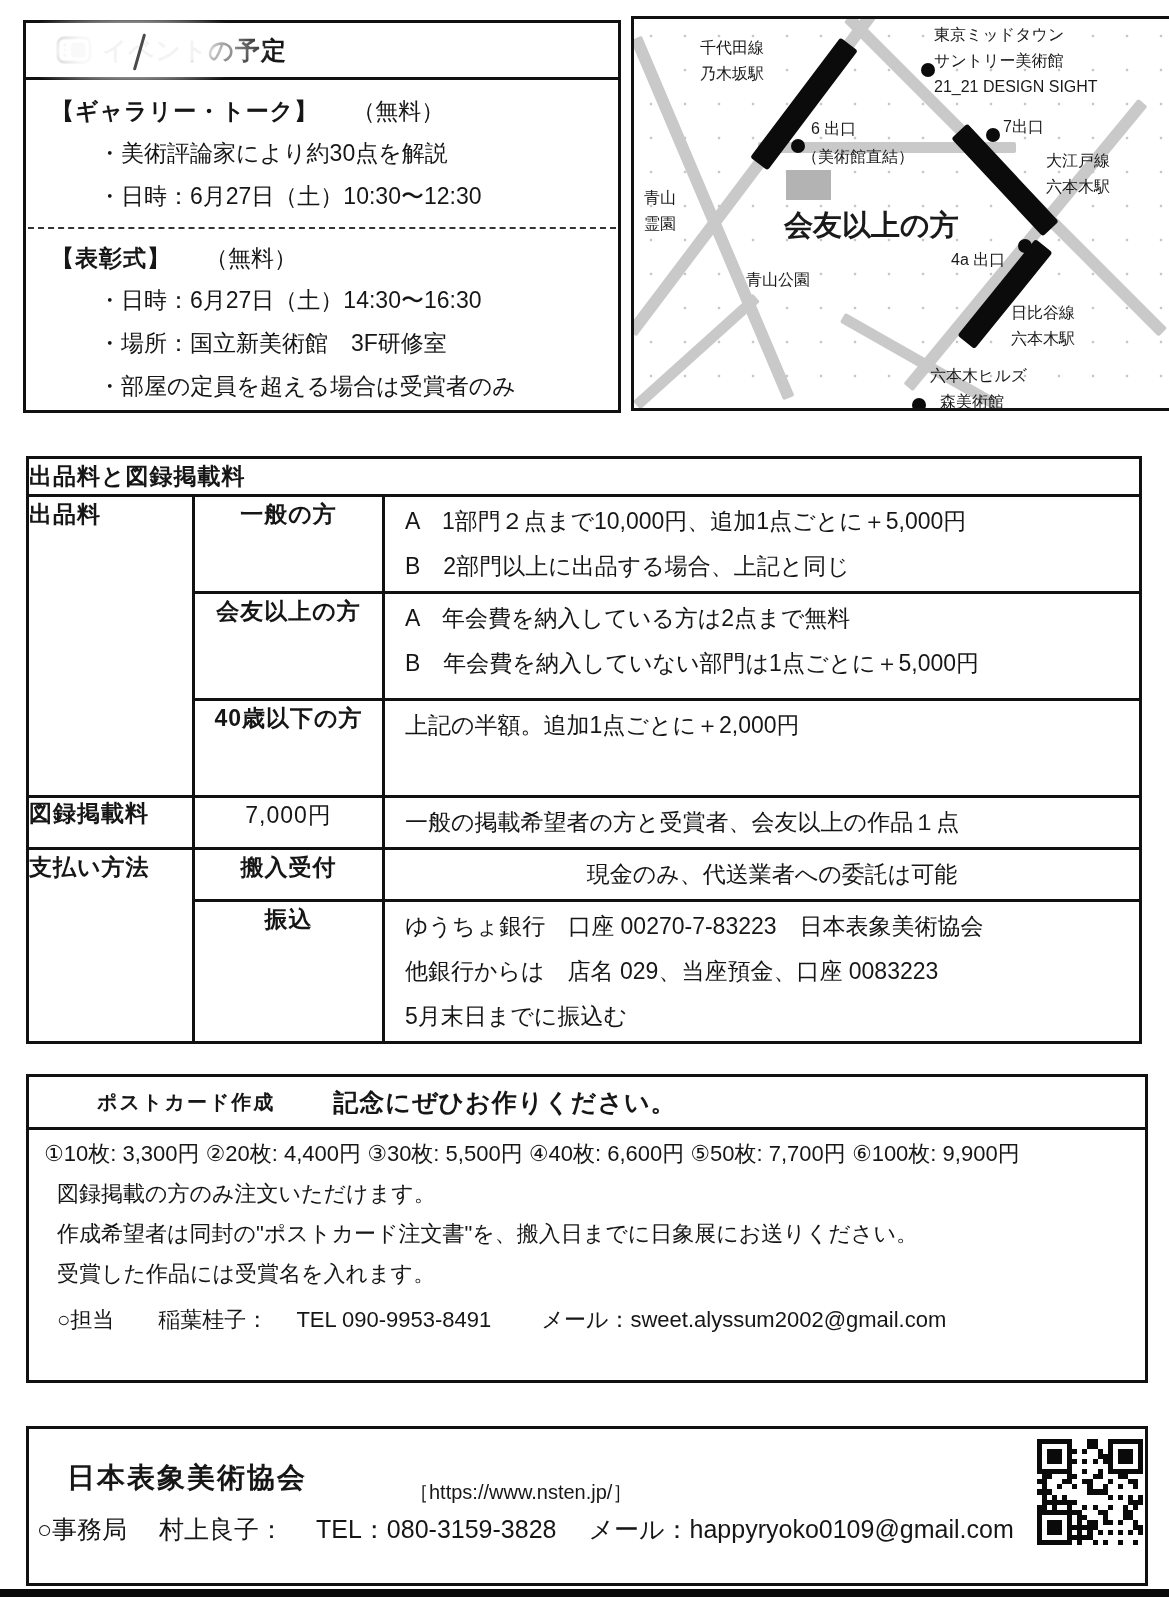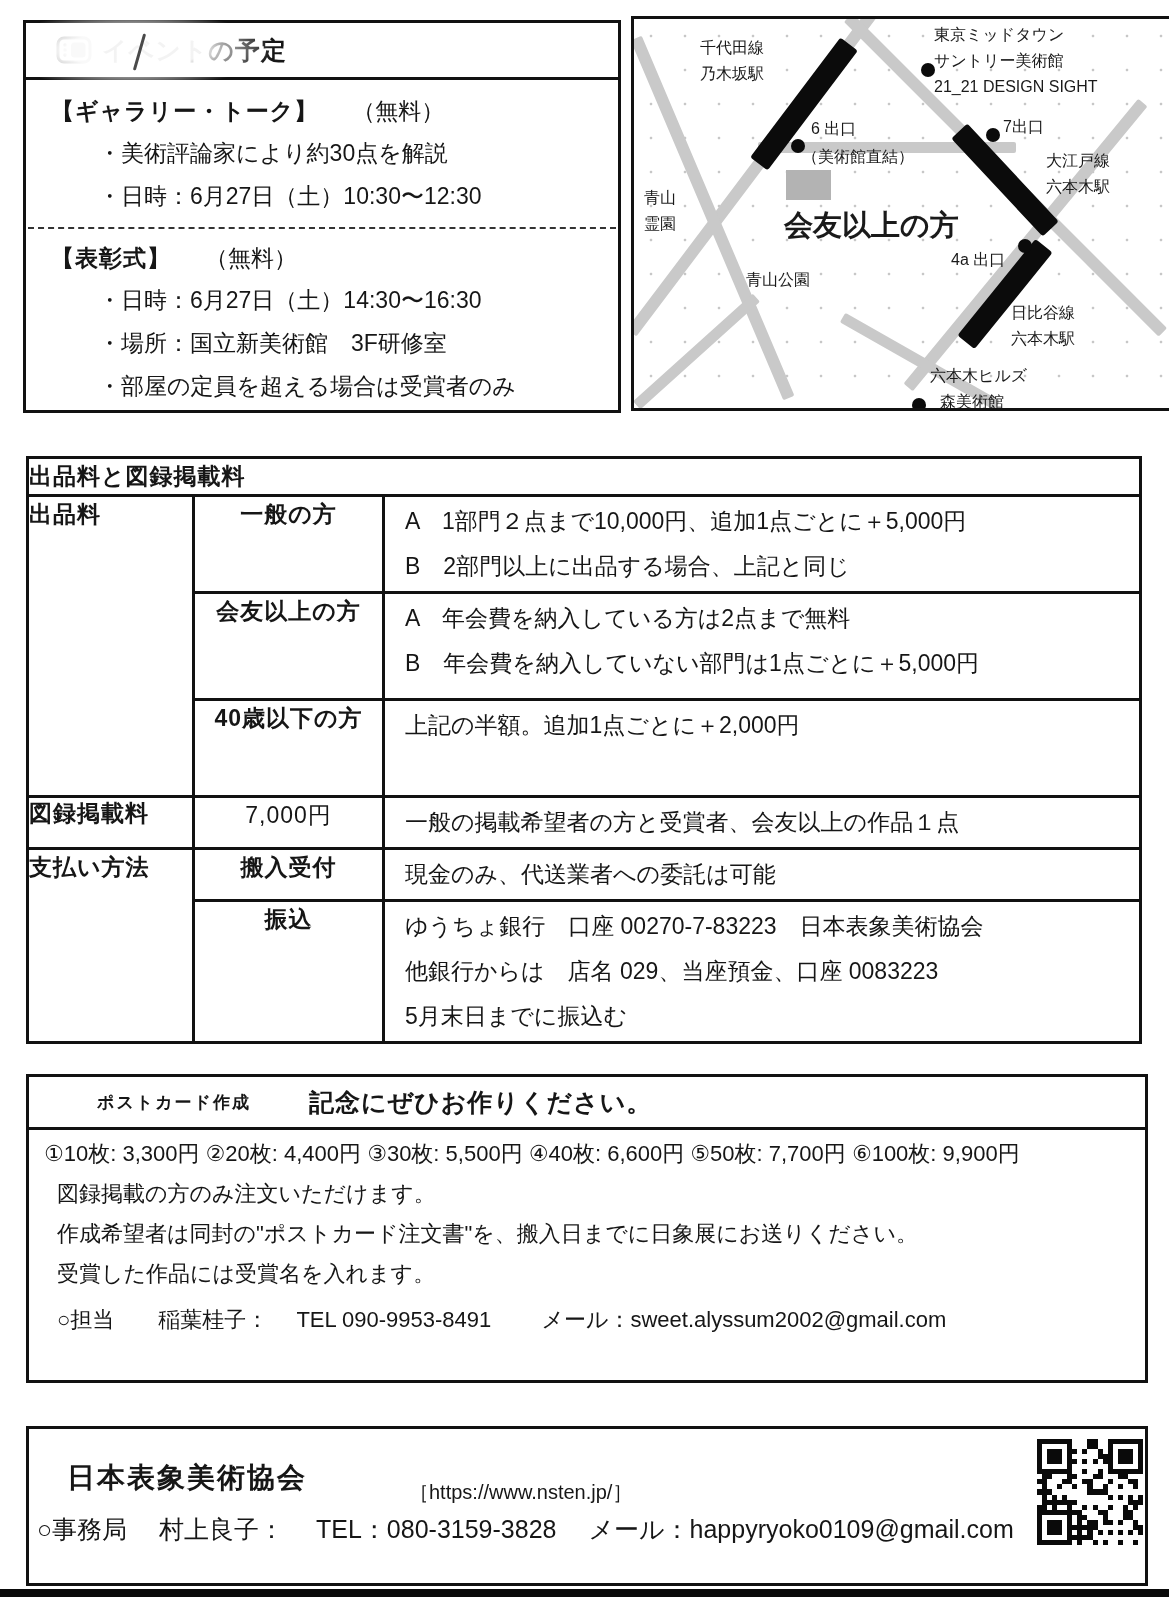--- a/index.html
+++ b/index.html
@@ -34,21 +34,21 @@
   #fees-table td{padding:2px 0 2px 0;vertical-align:top;font-size:23px;}
   td.cap{border-bottom:4px solid #111;font-weight:bold;font-size:25px;padding:10px 0 10px 70px;letter-spacing:1px;}
   td.lab{font-weight:bold;padding:12px 2px 2px 5px;letter-spacing:1px;}
   td.sub{font-weight:bold;text-align:center;padding-top:12px;letter-spacing:1px;}
   td.sub.normal{font-weight:normal;}
   td.vmid{vertical-align:middle;padding-top:0;}
   .cellline{padding-left:20px;height:45px;line-height:45px;white-space:nowrap;}
   
   #postcard-box{left:26px;top:1074px;width:1116px;height:303px;border:3px solid #111;background:#fff;}
   .pc-header{height:50px;border-bottom:3px solid #111;display:flex;align-items:center;}
-  .pc-title{font-size:17px;font-weight:bold;margin-left:68px;letter-spacing:2px;}
+  .pc-title{font-size:20px;font-weight:bold;margin-left:68px;letter-spacing:2px;}
   .pc-sub{font-size:25px;font-weight:bold;margin-left:58px;letter-spacing:1px;}
   .pc-line{font-size:22px;height:40px;line-height:40px;padding-left:28px;white-space:nowrap;}
   .pc-line.first{padding-left:15px;margin-top:4px;}
   .pc-line.contact{margin-top:6px;}
   
   #footer-box{left:26px;top:1426px;width:1116px;height:154px;border:3px solid #111;background:#fff;}
   .ft-org{position:absolute;left:38px;top:30px;font-size:28px;font-weight:bold;letter-spacing:2px;}
   .ft-url{position:absolute;left:380px;top:30px;font-size:20px;font-weight:normal;margin-top:20px;}
   .ft-contact{position:absolute;left:8px;top:84px;font-size:25px;white-space:nowrap;}
   #qr{position:absolute;left:1008px;top:10px;width:106px;height:106px;}
@@ -179,21 +179,21 @@
     <tr>
       <td class="lab vmid" style="padding-top:0;margin-top:24px;">図録掲載料</td>
       <td class="sub normal vmid">7,000円</td>
       <td class="vmid" style="height:42px;">
         <div class="cellline">一般の掲載希望者の方と受賞者、会友以上の作品１点</div>
       </td>
     </tr>
     <tr>
       <td class="lab" rowspan="2">支払い方法</td>
       <td class="sub vmid">搬入受付</td>
-      <td class="vmid" style="height:40px;">
+      <td class="vmid" style="height:40px;text-align:center;">
         <div class="cellline">現金のみ、代送業者への委託は可能</div>
       </td>
     </tr>
     <tr>
       <td class="sub">振込</td>
       <td style="height:134px;">
         <div class="cellline">ゆうちょ銀行　口座 00270-7-83223　日本表象美術協会</div>
         <div class="cellline">他銀行からは　店名 029、当座預金、口座 0083223</div>
         <div class="cellline">5月末日までに振込む</div>
       </td>

